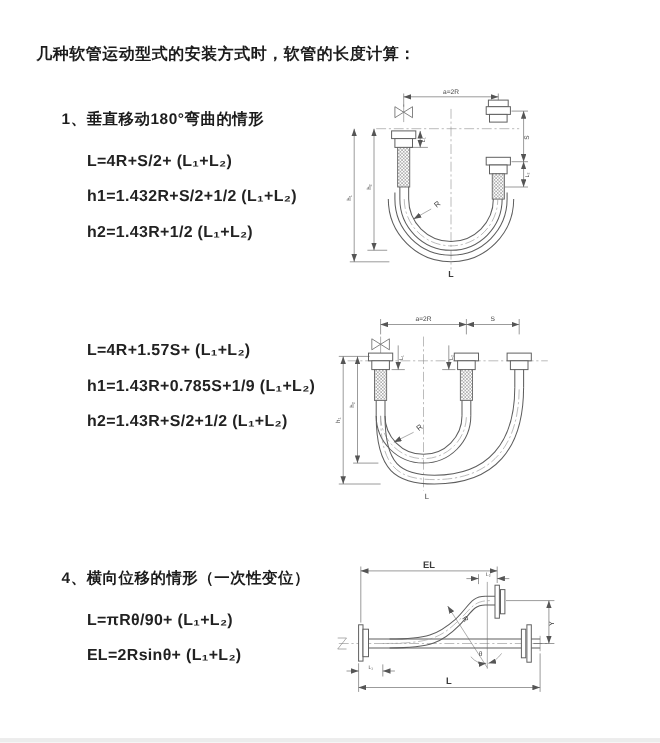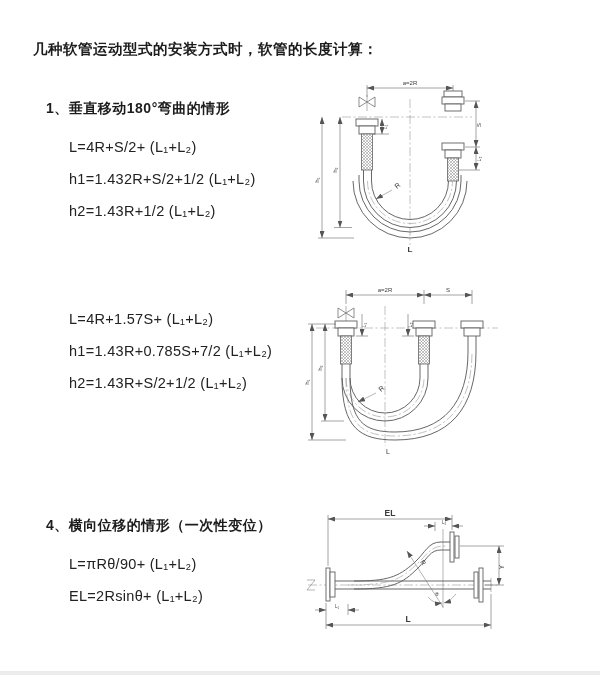--- a/index.html
+++ b/index.html
@@ -5,26 +5,26 @@
   html,body{margin:0;padding:0;}
   body{
     width:600px;height:675px;position:relative;background:#ffffff;
     font-family:"Liberation Sans","DejaVu Sans",sans-serif;
     color:#1c1c1c;overflow:hidden;
   }
   .doc-title{
     position:absolute;left:33px;top:20px;
     font-size:14.5px;font-weight:700;letter-spacing:.5px;margin-top:20px;
   }
-  .section{position:absolute;left:46px;}
+  .section{position:absolute;left:56px;}
   .sec-heading{
     font-size:14px;font-weight:700;letter-spacing:.5px;margin:0 0 14px 0;
   }
   .formula{
-    margin:0 0 0 23px;font-size:14.5px;font-weight:400;
+    margin:0 0 0 23px;font-size:14.5px;font-weight:700;
     height:32px;line-height:30px;letter-spacing:.3px;color:#222;
   }
   .diagram{position:absolute;}
   svg{display:block;}
   svg text{
     font-family:"Liberation Sans","DejaVu Sans",sans-serif;
     fill:#3a3a3a;
   }
   .tube{stroke:#5f5f5f;stroke-width:.95;fill:none;}
   .fit{stroke:#5f5f5f;stroke-width:.9;fill:#ffffff;}
@@ -122,21 +122,21 @@
 
   <line class="thin" x1="82" y1="115" x2="66" y2="124" marker-end="url(#ar1)"></line>
   <text x="87" y="114" font-size="7" transform="rotate(-40 87 114)">R</text>
 
   <text x="100" y="177" font-size="8" font-weight="bold" text-anchor="middle">L</text>
 </svg>
 </div>
 
 <div class="section" style="top:304px;">
   <p class="formula">L=4R+1.57S+ (L₁+L₂)</p>
-  <p class="formula">h1=1.43R+0.785S+7/2 (L₁+L₂)</p>
+  <p class="formula">h1=1.43R+0.785S+1/9 (L₁+L₂)</p>
   <p class="formula">h2=1.43R+S/2+1/2 (L₁+L₂)</p>
 </div>
 
 <div class="diagram" style="left:300px;top:280px;">
 <svg width="300" height="185" viewBox="0 0 300 185">
   <defs>
     <marker id="ar2" markerWidth="7" markerHeight="5" refX="7" refY="2.5" orient="auto-start-reverse" markerUnits="userSpaceOnUse">
       <path d="M0,0L7,2.5L0,5Z" fill="#555"></path>
     </marker>
     <pattern id="ht2" width="3" height="3" patternUnits="userSpaceOnUse">

